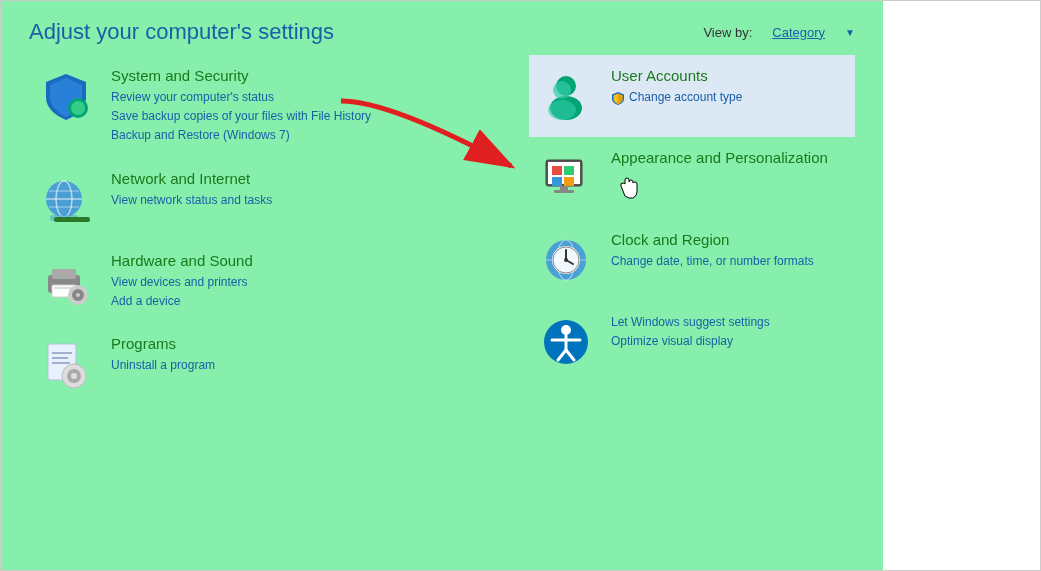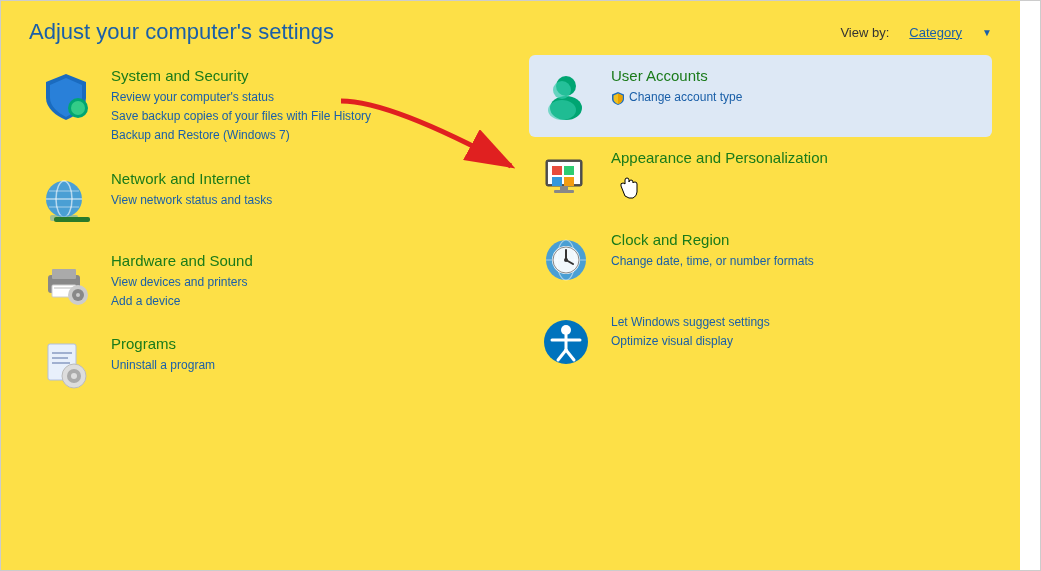--- a/index.html
+++ b/index.html
@@ -50,21 +50,21 @@
 
     .category-item {
       display: flex;
       align-items: flex-start;
       padding: 12px 8px;
       gap: 16px;
     }
 
     .category-item.highlighted {
       background: #dde8f5;
-      border-radius: 6px;
+      border-radius: 0;
     }
 
     .icon-container {
       width: 58px;
       height: 58px;
       flex-shrink: 0;
       display: flex;
       align-items: center;
       justify-content: center;
     }
@@ -99,21 +99,21 @@
     .shield-badge {
       width: 14px;
       height: 14px;
       display: inline-block;
       flex-shrink: 0;
     }
   </style>
 </head>
 <body>
 
-<div style="position:relative; width:1019px; height:571px; background:#fde047; overflow:hidden;">
+<div style="position:relative; width:882px; height:571px; background:#86efac; overflow:hidden;">
 
   <div class="header">
     <div class="header-title">Adjust your computer's settings</div>
     <div class="view-by">
       <span>View by:</span>
       <span style="color:#1a5fa8; cursor:pointer;text-decoration:underline;">Category</span>
       <span style="color:#1a5fa8; font-size:10px;">▼</span>
     </div>
   </div>
 

